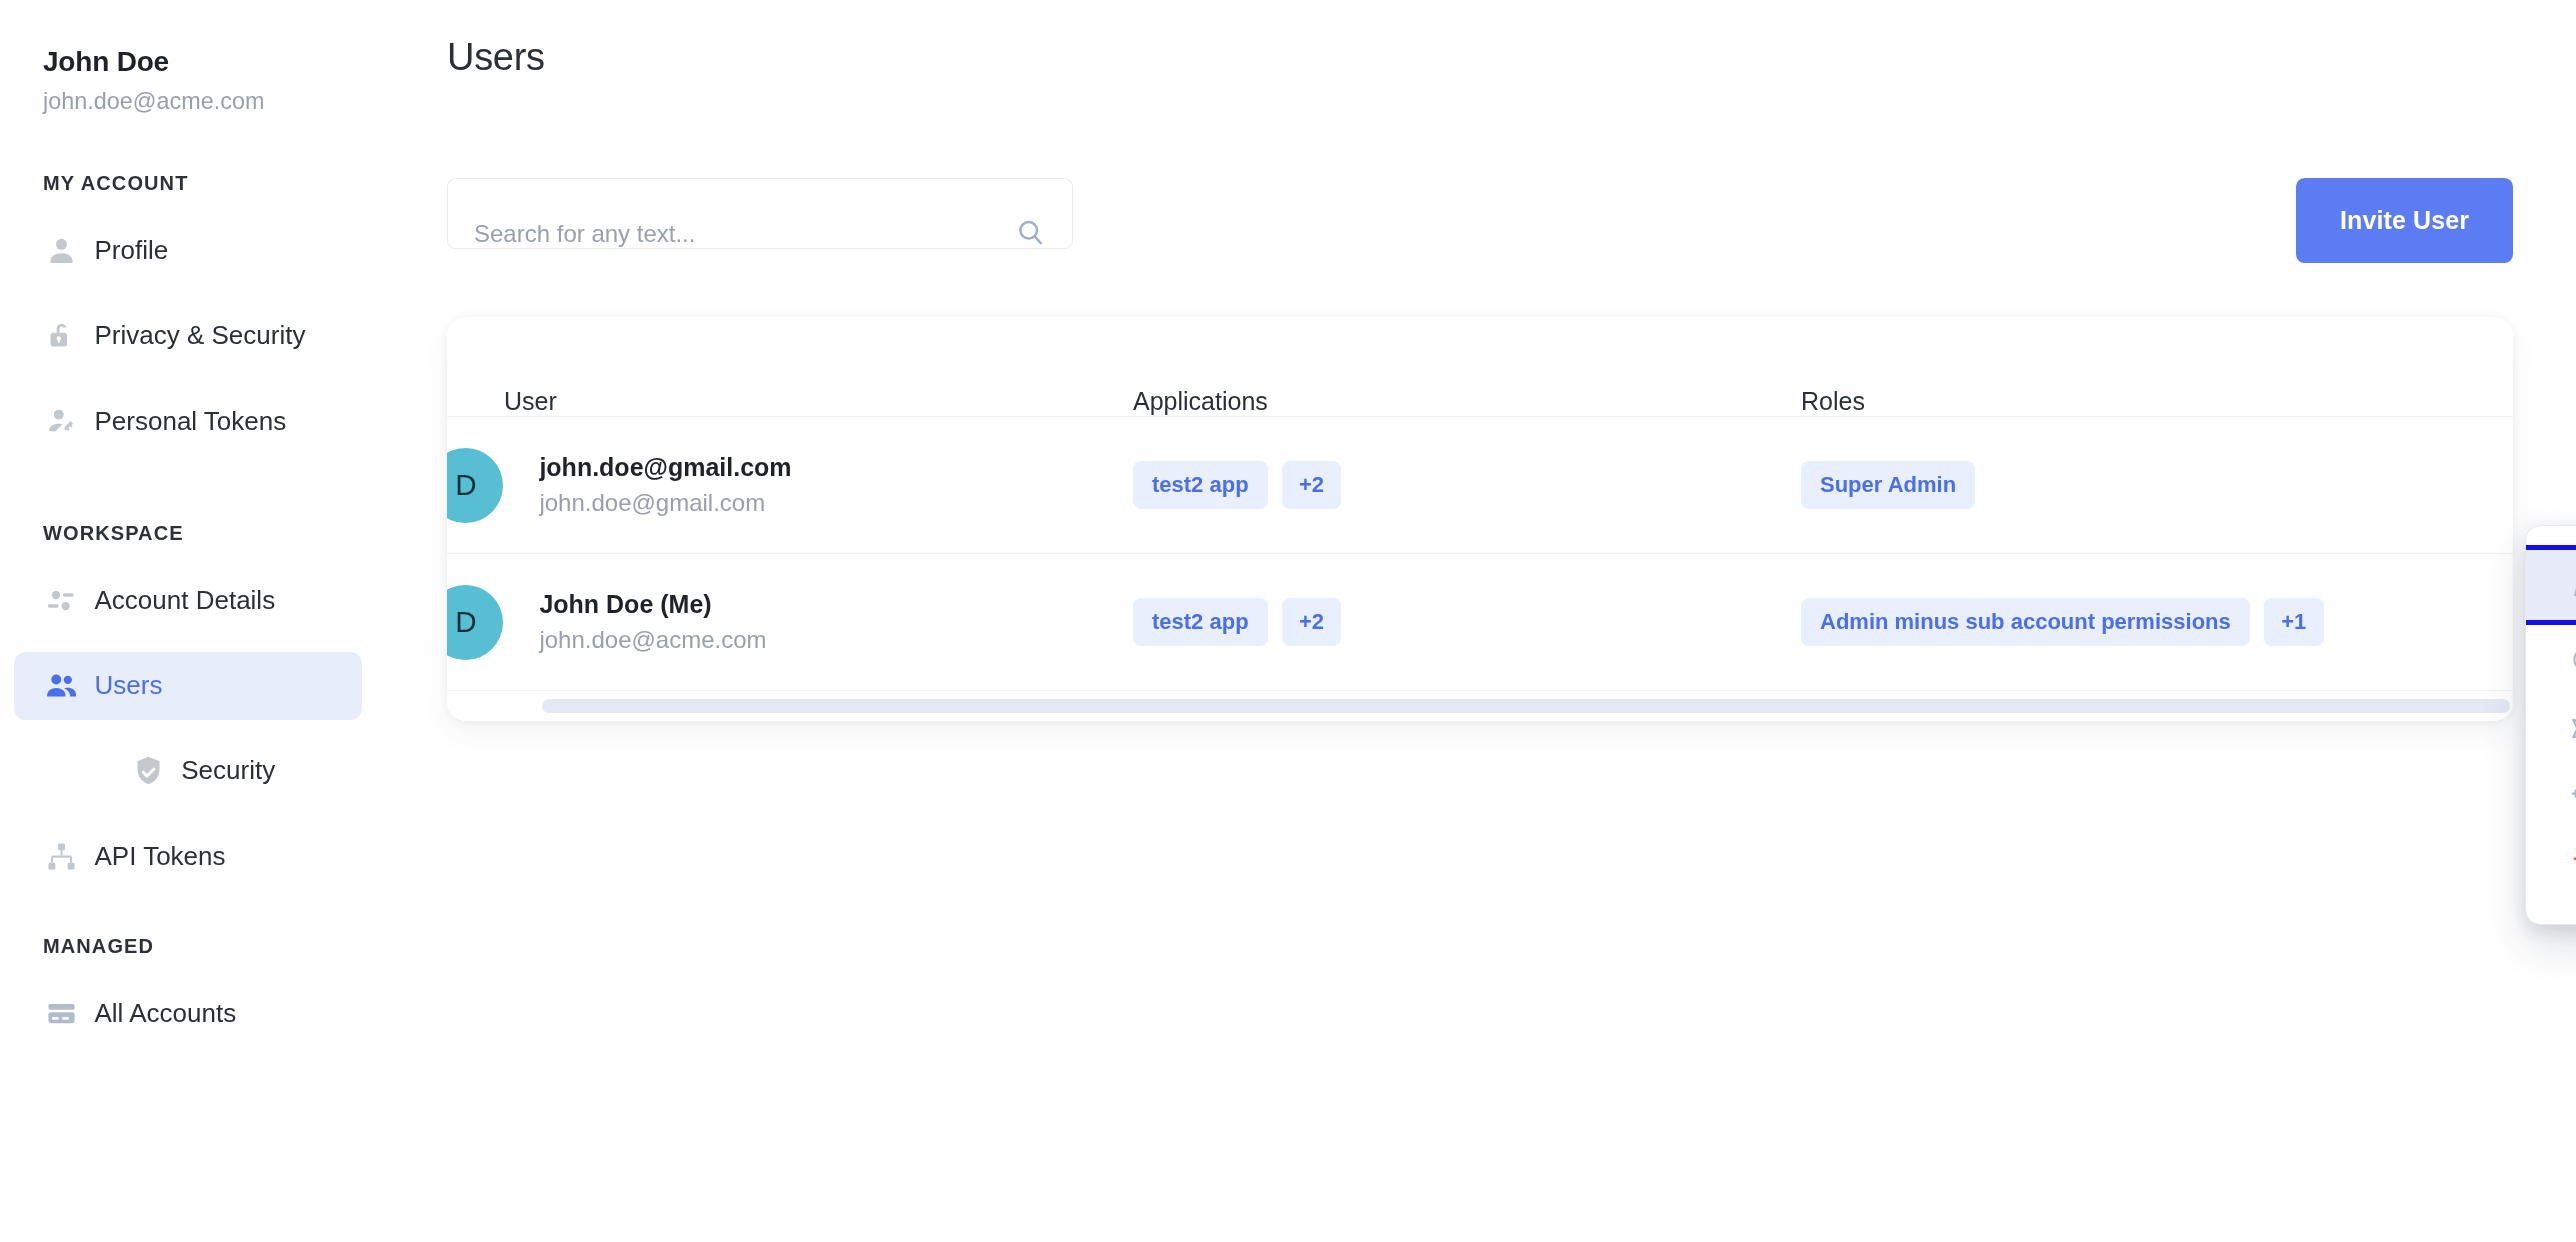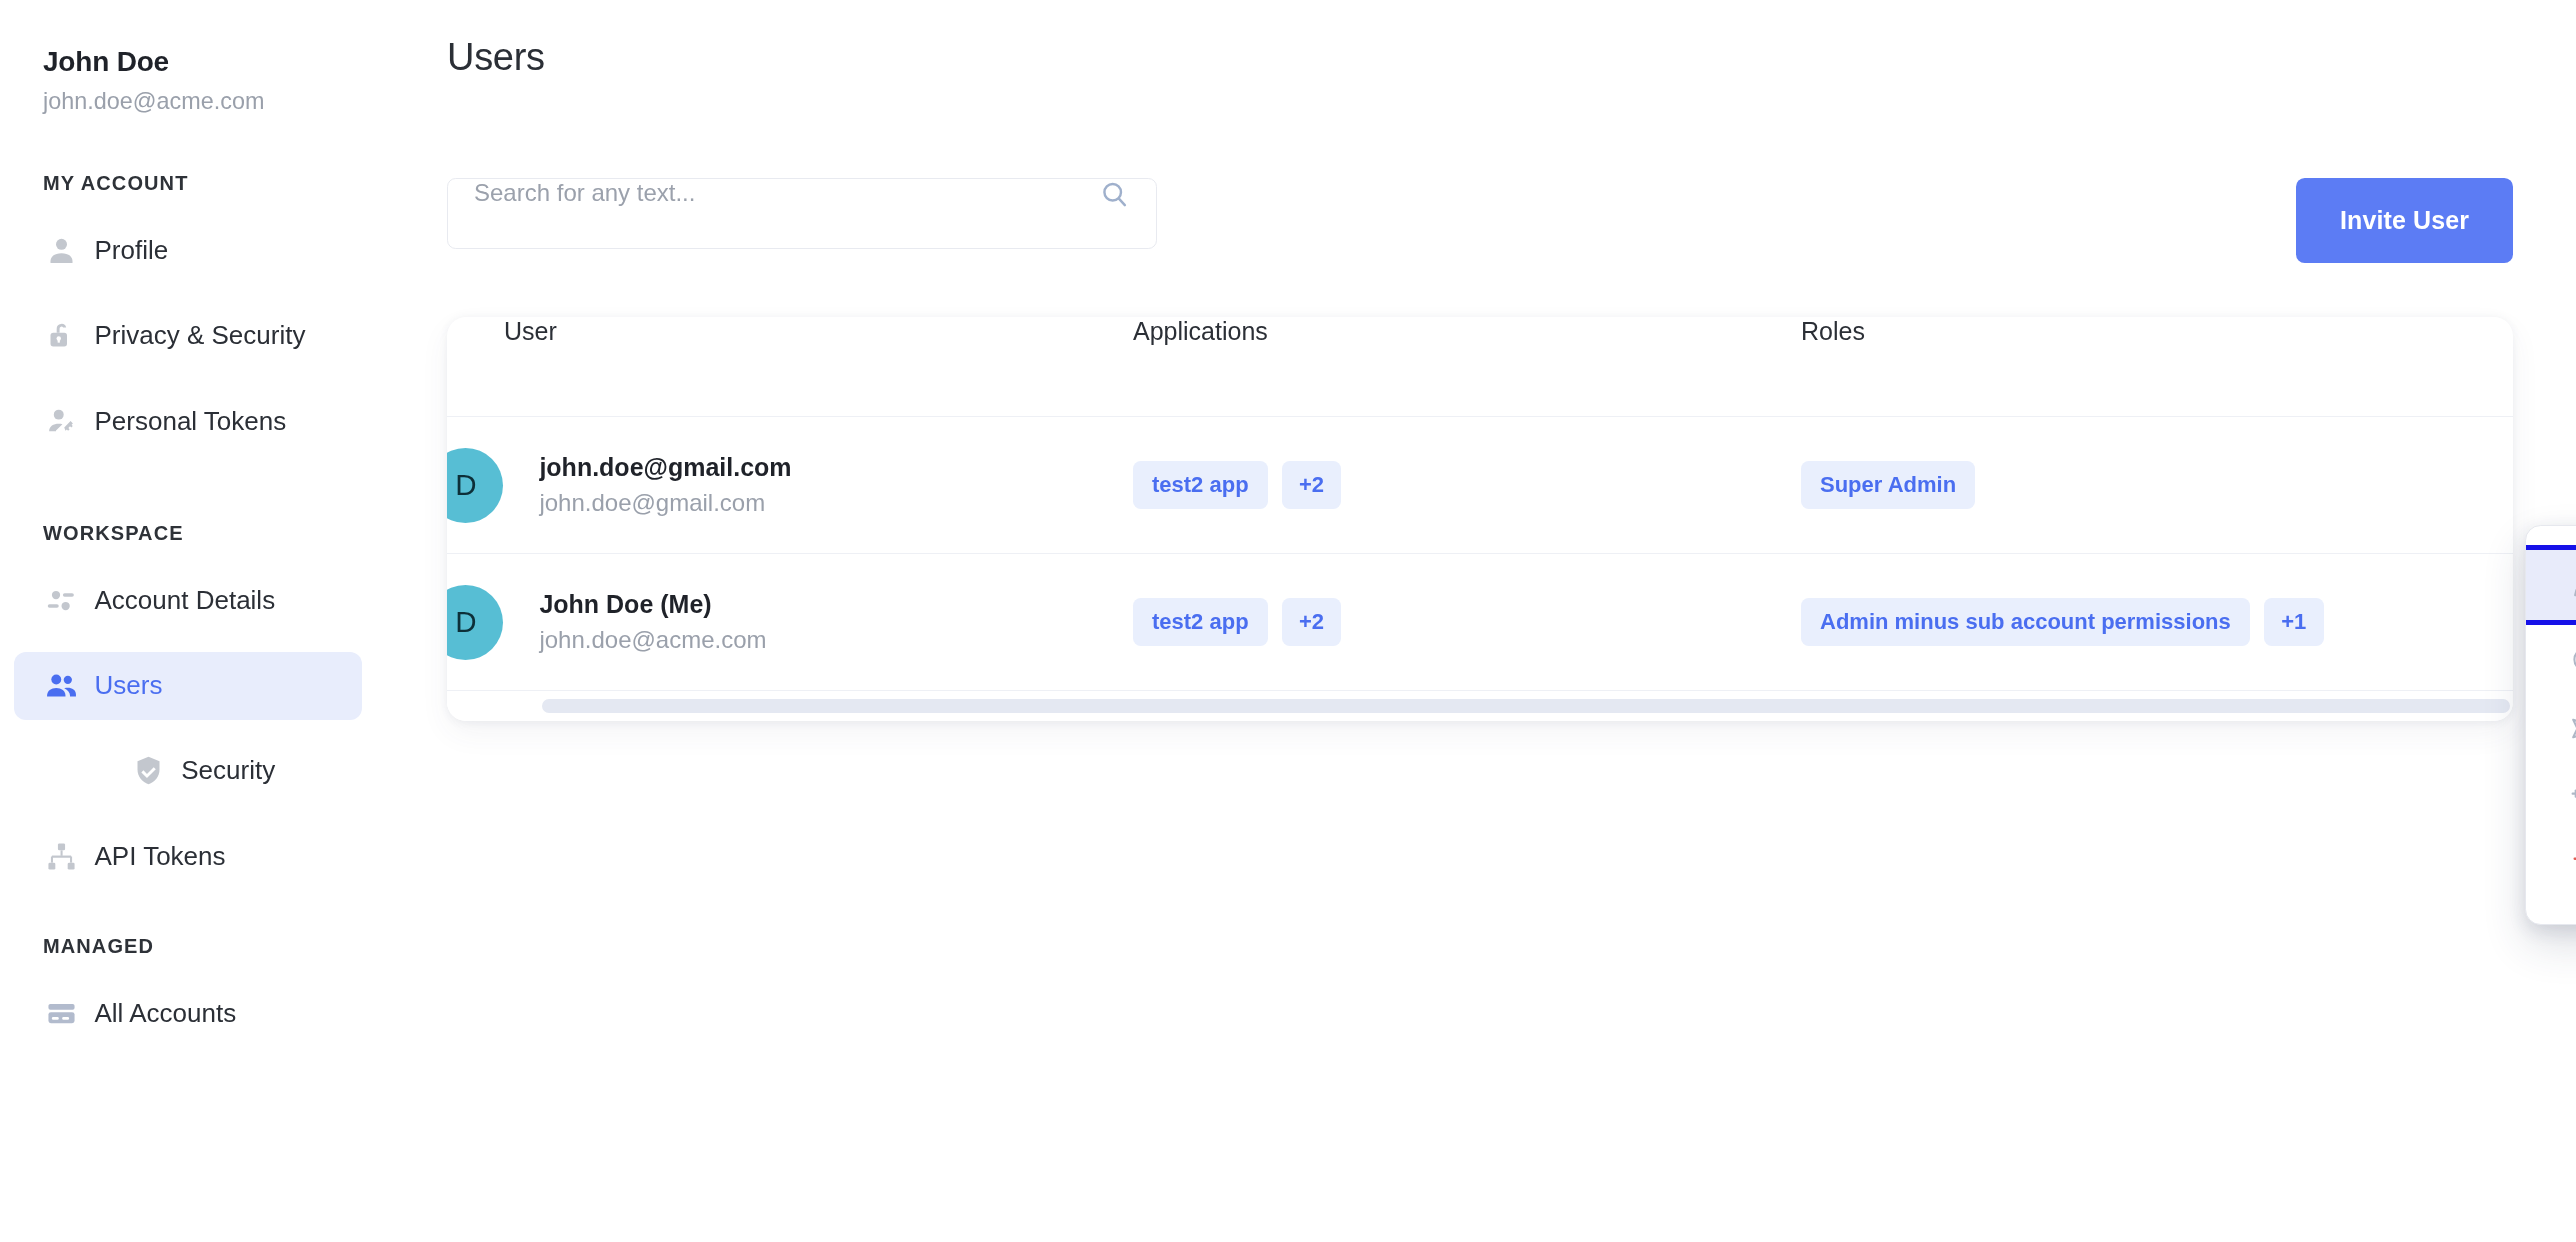--- a/index.html
+++ b/index.html
@@ -99,27 +99,27 @@
     font-size: 38px;
     color: #2b2f36;
     font-weight: 400;
     letter-spacing: -0.3px;
   }
 
   
   #search-box {
     position: absolute;
     left: 43px; top: 178px;
-    width: 710px;
+    width: 626px;
     height: 71px;
     border: 1.7px solid #e8eaf0;
     border-radius: 8.7px;
     background: #fff;
     display: flex;
-    align-items: flex-start;
+    align-items: flex-end;
     padding: 0 26px 0 26px;
   }
   #search-input {
     flex: 1;
     border: none;
     outline: none;
     font-size: 24px;
     color: #3a3f48;
     font-family: "Liberation Sans", sans-serif;
     background: transparent;
@@ -150,21 +150,21 @@
     left: 43px; top: 317px;
     width: 2066px;
     background: #ffffff;
     border-radius: 19px;
     box-shadow: 0 1.7px 8.7px rgba(60,70,100,0.07), 0 12px 29.5px rgba(60,70,100,0.06);
     overflow: hidden;
   }
 
   .thead {
     display: flex;
-    align-items: flex-start;
+    align-items: flex-end;
     height: 100px;
     border-bottom: 1.7px solid #eef0f5;
   }
   .th {
     font-size: 25px;
     color: #2b2f36;
     white-space: nowrap;
   }
 
   .trow {

